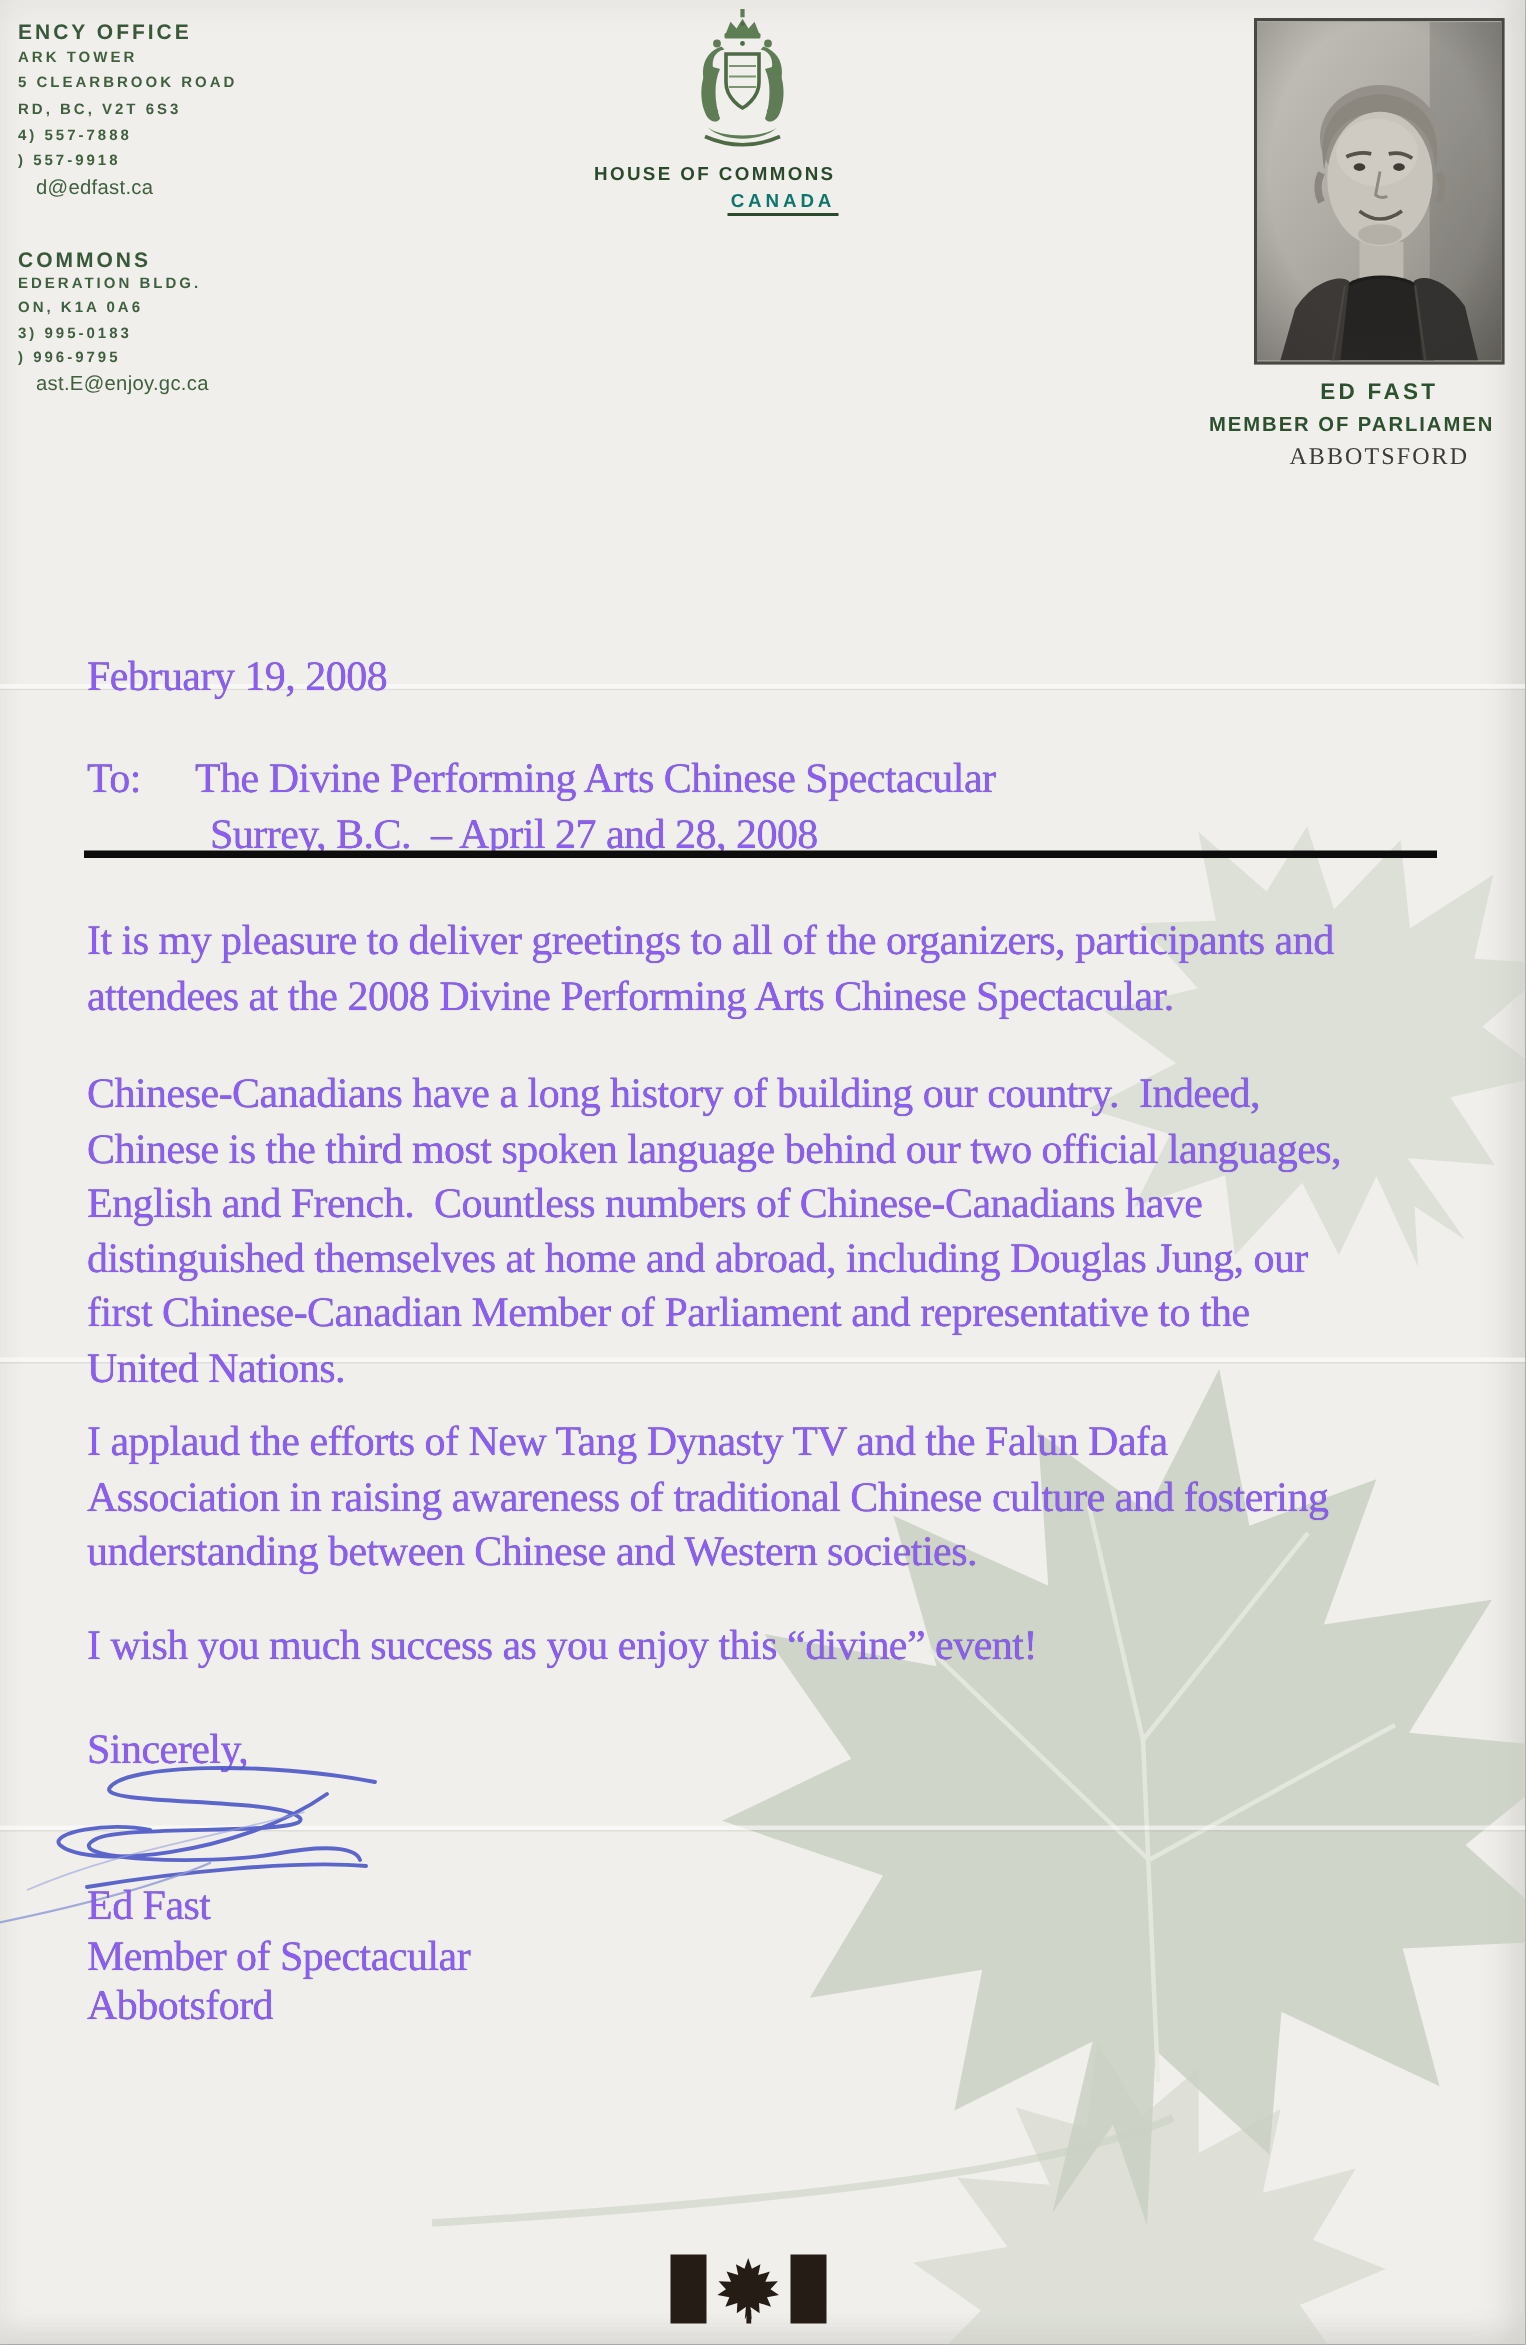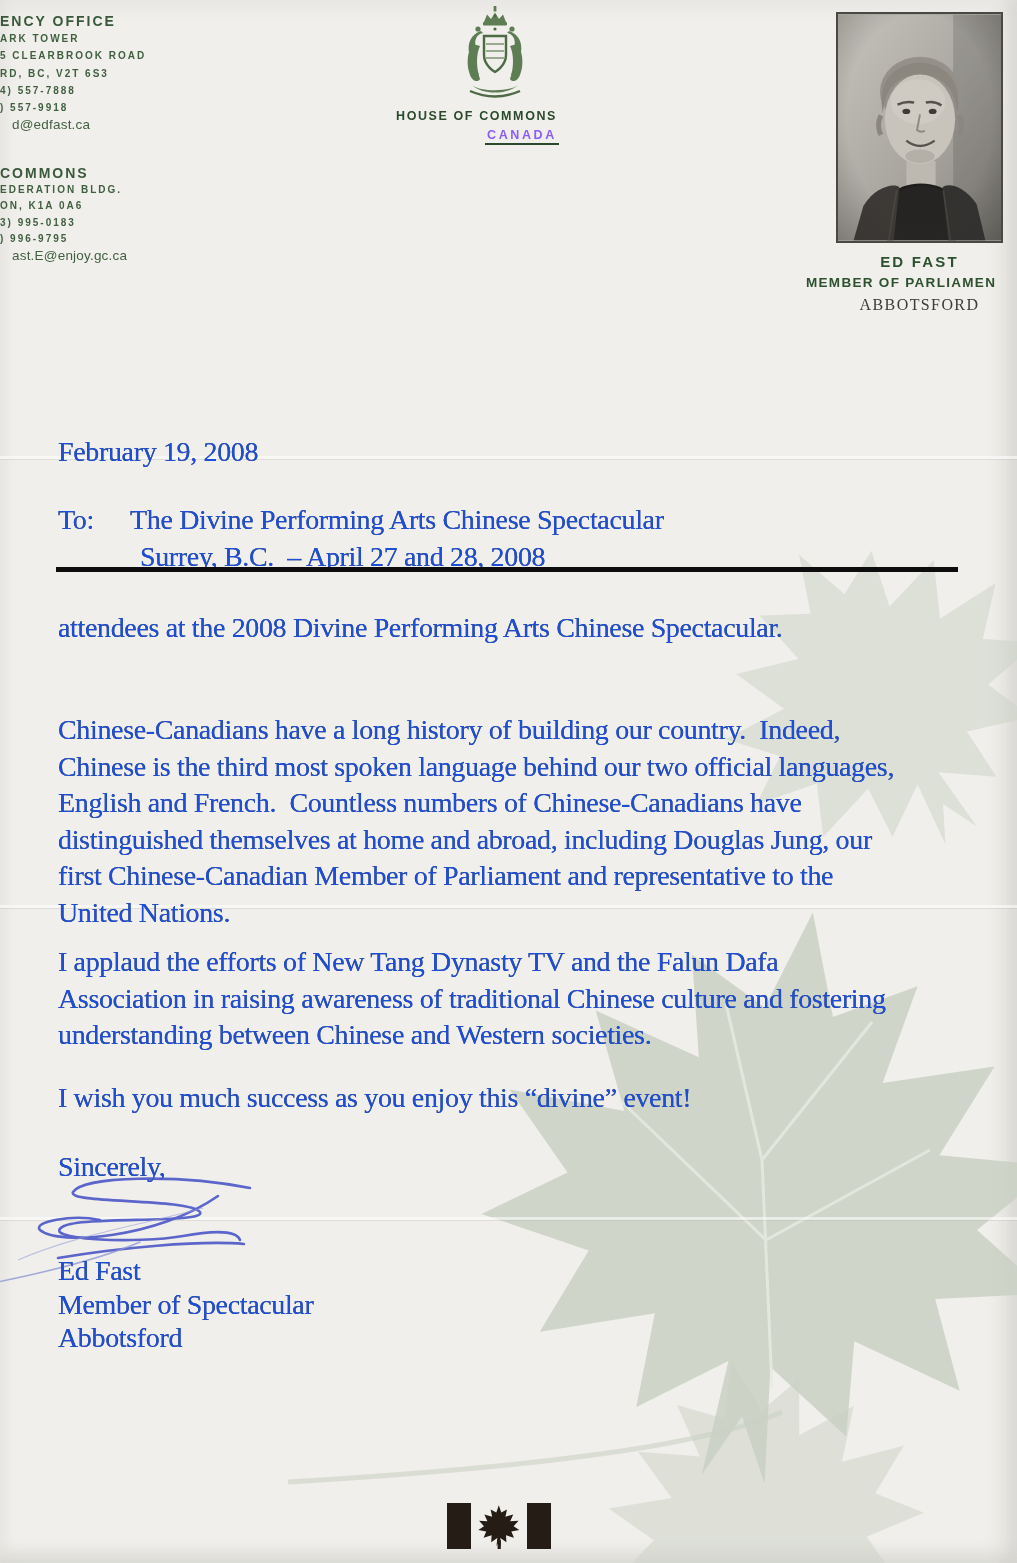--- a/index.html
+++ b/index.html
@@ -9,42 +9,42 @@
     background:#f0efeb;
     overflow:hidden;
     font-family:"Liberation Sans",sans-serif;
     box-shadow:inset -10px 0 22px rgba(110,108,100,.16), inset 0 -8px 18px rgba(110,108,100,.10), inset 0 4px 10px rgba(255,255,255,.5);
   }
   
   .watermark{position:absolute;left:0;top:0;pointer-events:none;}
   
   .crease{position:absolute;left:0;width:100%;height:3px;background:rgba(255,255,255,.55);box-shadow:0 1px 0 rgba(170,168,160,.25);}
   
-  .lh-block{position:absolute;left:0;color:#3f5f3f;}
+  .lh-block{position:absolute;left:12px;color:#3f5f3f;}
   .lh-line{white-space:pre;font-size:10px;line-height:17.2px;height:17.2px;letter-spacing:2px;font-weight:600;}
   .lh-block .lh-line:first-child{font-weight:800;font-size:14px;color:#39583a;}
   .lh-block .lh-line:last-child{letter-spacing:.2px;font-weight:500;font-size:13.5px;margin-left:12px;}
   #ottawa-block .lh-line{line-height:16.6px;height:16.6px;}
   
   .crest-org{position:absolute;left:396px;top:109px;width:204px;
     font-size:12.5px;font-weight:800;letter-spacing:1.6px;color:#2b4a2b;white-space:pre;}
   .crest-country-wrap{position:absolute;left:396px;top:125px;width:204px;text-align:center;}
-  .crest-country{display:inline-block;font-size:12.5px;font-weight:800;letter-spacing:2.6px;color:#8b5cf6;
+  .crest-country{display:inline-block;font-size:12.5px;font-weight:800;letter-spacing:2.6px;color:#0f766e;
     border-bottom:2px solid #2b4a2b;padding:0 2px 1px 2px;white-space:pre;margin-left:48px;}
   
   .photo-frame{position:absolute;left:836px;top:12px;width:167px;height:231px;
     border:2px solid #4a4842;box-sizing:border-box;background:#a9a6a0;}
   .mp-name{position:absolute;left:806px;top:253px;width:227px;text-align:center;
     font-size:15px;font-weight:800;letter-spacing:2.2px;color:#2d512f;white-space:pre;}
   .mp-title{position:absolute;left:806px;top:275px;width:227px;text-align:left;
     font-size:13.5px;font-weight:800;letter-spacing:1.3px;color:#2d512f;white-space:pre;overflow:hidden;}
   .mp-riding{position:absolute;left:836px;top:296px;width:167px;text-align:center;
     font-family:"Liberation Serif",serif;font-size:16px;letter-spacing:1.4px;color:#3c3b37;white-space:pre;}
   
-  .serif{font-family:"Liberation Serif",serif;color:#1d4ed8;text-shadow:0 0 .5px rgba(27,25,22,.75);}
+  .serif{font-family:"Liberation Serif",serif;color:#8b5cf6;text-shadow:0 0 .5px rgba(27,25,22,.75);}
   .p{position:absolute;left:58px;}
   .body-line{white-space:pre;font-size:28px;letter-spacing:-.35px;line-height:36.5px;height:36.5px;}
   .sig-line{white-space:pre;font-size:28px;letter-spacing:-.35px;line-height:33.5px;height:33.5px;}
   .rule{position:absolute;left:56px;top:567px;width:902px;height:4.5px;background:#0d0d0d;}
   .to-label{position:absolute;left:58px;top:502px;}
   .to-line1{position:absolute;left:130px;top:502px;}
   .to-line2{position:absolute;left:140px;top:539px;}
   .one-line{white-space:pre;font-size:28px;letter-spacing:-.35px;line-height:36.5px;}
   
   .signature{position:absolute;left:-12px;top:1168px;}
@@ -174,20 +174,21 @@
 
   <div class="p serif one-line" style="top:434px">February 19, 2008</div>
 
   <div class="to-label serif one-line">To:</div>
   <div class="to-line1 serif one-line">The Divine Performing Arts Chinese Spectacular</div>
   <div class="to-line2 serif one-line">Surrey, B.C.  – April 27 and 28, 2008</div>
 
   <div class="rule"></div>
 
   <div class="p serif" style="top:610px">
+      <div class="body-line">It is my pleasure to deliver greetings to all of the organizers, participants and</div>
       <div class="body-line">attendees at the 2008 Divine Performing Arts Chinese Spectacular.</div>
     </div>
 
   <div class="p serif" style="top:944px">
       <div class="body-line">I applaud the efforts of New Tang Dynasty TV and the Falun Dafa</div>
       <div class="body-line">Association in raising awareness of traditional Chinese culture and fostering</div>
       <div class="body-line">understanding between Chinese and Western societies.</div>
     </div>
 
   <div class="p serif" style="top:712px">

